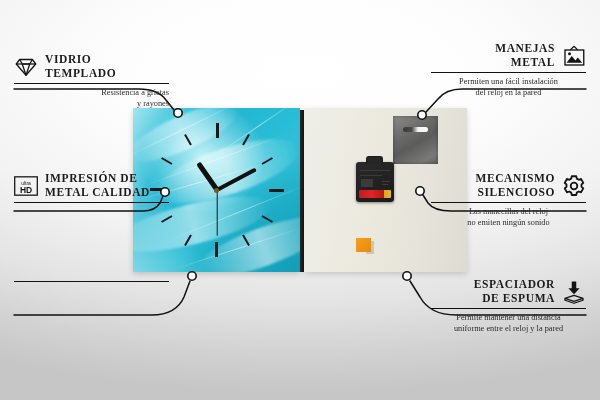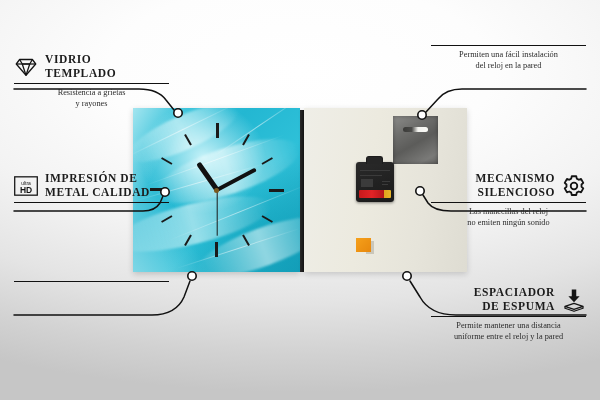--- a/index.html
+++ b/index.html
@@ -96,21 +96,21 @@
     font-size:11.5px; letter-spacing:.6px; color:#1c1c1c; line-height:13.5px;
     white-space:pre-line;
   }
   .co-rule { height:1.4px; background:#111; margin-top:3px; }
   .co-sub {
     font-family:"Liberation Serif", serif; font-size:8.3px; color:#2b2b2b;
     line-height:11px; margin-top:3px; white-space:pre-line;
   }
   .left  .co-head { justify-content:flex-start; }
   .left  .co-title { text-align:left; }
-  .left  .co-sub  { text-align:center; }
+  .left  .co-sub  { text-align:right; }
   .right .co-head { justify-content:flex-end; }
   .right .co-title { text-align:right; }
   .right .co-sub  { text-align:center; }
   .ico { width:24px; height:24px; flex:0 0 24px; color:#141414;text-align:center; }
   .ico svg { display:block; width:100%; height:100%; }
   
   #wires { position:absolute; left:0; top:0; width:600px; height:400px; pointer-events:none; }
   .dot { fill:#ffffff; stroke:#111; stroke-width:1.6; }
   .wire { fill:none; stroke:#111; stroke-width:1.5; stroke-linecap:round; }
 </style>
@@ -253,20 +253,33 @@
 METAL CALIDAD</span>
     </div>
     <div class="co-rule" style="width:155px;"></div>
   </div>
 
   <div class="callout left" style="left:14px; top:278px; width:155px;">
     <div class="co-rule" style="width:155px;"></div>
   </div>
 
   <div class="callout right" style="left:431px; top:42px; width:155px;">
+    <div class="co-head">
+      <span class="co-title">MANEJAS
+METAL</span>
+      <span class="ico">
+        <svg viewBox="0 0 32 30">
+          <path d="M16 2 L11 7" fill="none" stroke="currentColor" stroke-width="1.5"></path>
+          <path d="M16 2 L21 7" fill="none" stroke="currentColor" stroke-width="1.5"></path>
+          <rect x="4" y="7" width="25" height="20" fill="none" stroke="currentColor" stroke-width="1.8"></rect>
+          <path d="M6 24 L13 15 L18 21 L21 17 L27 24 Z" fill="currentColor"></path>
+          <circle cx="10" cy="12" r="2" fill="currentColor"></circle>
+        </svg>
+      </span>
+    </div>
     <div class="co-rule" style="width:155px;"></div>
     <div class="co-sub">Permiten una fácil instalación
 del reloj en la pared</div>
   </div>
 
   <div class="callout right" style="left:431px; top:172px; width:155px;">
     <div class="co-head">
       <span class="co-title">MECANISMO
 SILENCIOSO</span>
       <span class="ico">
@@ -274,21 +287,21 @@
           <path fill="none" stroke="currentColor" stroke-width="2.4" stroke-linejoin="round" d="M13 3 h6 l.7 3.2 2.6 1.5 3.1-1.1 3 5.2 -2.4 2.2 0 3 2.4 2.2 -3 5.2 -3.1-1.1 -2.6 1.5 -.7 3.2 h-6 l-.7-3.2 -2.6-1.5 -3.1 1.1 -3-5.2 2.4-2.2 0-3 -2.4-2.2 3-5.2 3.1 1.1 2.6-1.5 Z"></path>
           <circle cx="16" cy="16" r="4.4" fill="none" stroke="currentColor" stroke-width="2.4"></circle>
         </svg>
       </span>
     </div>
     <div class="co-rule" style="width:155px;"></div>
     <div class="co-sub">Las manecillas del reloj
 no emiten ningún sonido</div>
   </div>
 
-  <div class="callout right" style="left:431px; top:286px; width:155px;">
+  <div class="callout right" style="left:431px; top:278px; width:155px;">
     <div class="co-head">
       <span class="co-title">ESPACIADOR
 DE ESPUMA</span>
       <span class="ico">
         <svg viewBox="0 0 32 32">
           <path fill="currentColor" d="M13 2 h6 v9 h4.5 L16 19 L8.5 11 H13 Z"></path>
           <path fill="none" stroke="currentColor" stroke-width="1.7" stroke-linejoin="round" d="M16 20.5 L28 24.5 L16 28.5 L4 24.5 Z"></path>
           <path fill="none" stroke="currentColor" stroke-width="1.7" stroke-linejoin="round" d="M4 24.5 v2.5 L16 31 L28 27 v-2.5"></path>
         </svg>
       </span>

